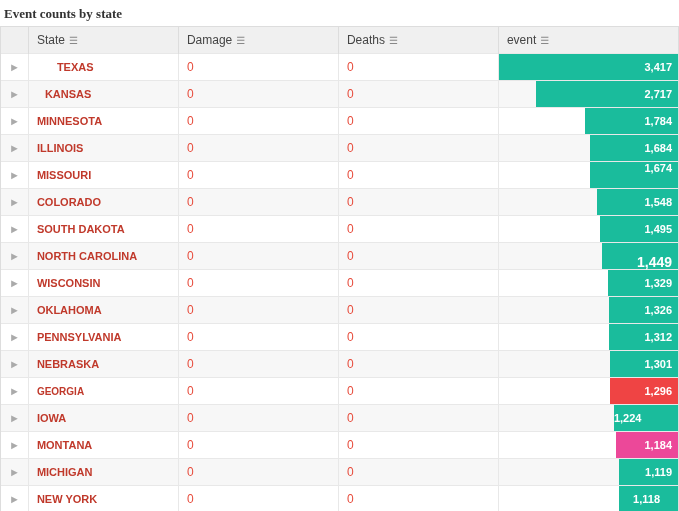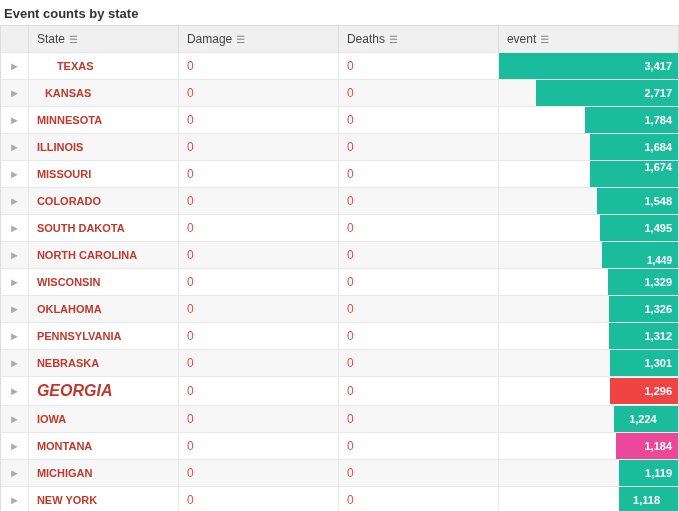--- a/index.html
+++ b/index.html
@@ -7,20 +7,21 @@
       font-family: Arial, sans-serif;
       font-size: 12px;
       background: #fff;
       width: 679px;
     }
     .widget-title {
       font-size: 13px;
       font-weight: bold;
       color: #333;
       padding: 6px 8px 4px 4px;
+      font-family: Liberation Serif, serif;
     }
     .table-container {
       border: 1px solid #ddd;
       overflow: hidden;
     }
     table {
       width: 100%;
       border-collapse: collapse;
     }
     thead tr {
@@ -224,21 +225,21 @@
           </td>
         </tr>
         <tr>
           <td class="expand-col"><span style="color:#aaa;font-size:11px;">►</span></td>
           <td class="state-col" style="color: rgb(192, 57, 43); font-weight: bold; font-size: 11px;">NORTH CAROLINA</td>
           <td class="damage-col" style="color: rgb(231, 76, 60);">0</td>
           <td class="deaths-col" style="color: rgb(231, 76, 60);">0</td>
           <td class="event-col" style="padding: 0px; vertical-align: middle;">
             <div style="display: flex; align-items: center; justify-content: flex-end; width: 100%;">
               <div style="background: rgb(26, 188, 156); width: 42.4%; min-width: 36px; height: 26px; display: flex; align-items: center; justify-content: flex-end; padding-right: 6px;">
-                <span style="color: rgb(255, 255, 255); font-size: 10px; font-weight: bold; margin-top: 11px;">1,449</span>
+                <span style="color: rgb(255, 255, 255); font-size: 14px; font-weight: bold; margin-top: 11px;">1,449</span>
               </div>
             </div>
           </td>
         </tr>
         <tr>
           <td class="expand-col"><span style="color:#aaa;font-size:11px;">►</span></td>
           <td class="state-col" style="color: rgb(192, 57, 43); font-weight: bold; font-size: 11px;">WISCONSIN</td>
           <td class="damage-col" style="color: rgb(231, 76, 60);">0</td>
           <td class="deaths-col" style="color: rgb(231, 76, 60);">0</td>
           <td class="event-col" style="padding: 0px; vertical-align: middle;">
@@ -283,39 +284,39 @@
           <td class="event-col" style="padding: 0px; vertical-align: middle;">
             <div style="display: flex; align-items: center; justify-content: flex-end; width: 100%;">
               <div style="background: rgb(26, 188, 156); width: 38.1%; min-width: 36px; height: 26px; display: flex; align-items: center; justify-content: flex-end; padding-right: 6px;">
                 <span style="color: rgb(255, 255, 255); font-size: 11px; font-weight: bold;">1,301</span>
               </div>
             </div>
           </td>
         </tr>
         <tr>
           <td class="expand-col"><span style="color:#aaa;font-size:11px;">►</span></td>
-          <td class="state-col" style="color: rgb(192, 57, 43); font-weight: bold; font-size: 16px; font-style: italic;">GEORGIA</td>
+          <td class="state-col" style="color: rgb(192, 57, 43); font-weight: bold; font-size: 10px;">GEORGIA</td>
           <td class="damage-col" style="color: rgb(231, 76, 60);">0</td>
           <td class="deaths-col" style="color: rgb(231, 76, 60);">0</td>
           <td class="event-col" style="padding: 0px; vertical-align: middle;">
             <div style="display: flex; align-items: center; justify-content: flex-end; width: 100%;">
               <div style="background: #ef4444; width: 37.9%; min-width: 36px; height: 26px; display: flex; align-items: center; justify-content: flex-end; padding-right: 6px;">
                 <span style="color: rgb(255, 255, 255); font-size: 11px; font-weight: bold;">1,296</span>
               </div>
             </div>
           </td>
         </tr>
         <tr>
           <td class="expand-col"><span style="color:#aaa;font-size:11px;">►</span></td>
           <td class="state-col" style="color: rgb(192, 57, 43); font-weight: bold; font-size: 11px;">IOWA</td>
           <td class="damage-col" style="color: rgb(231, 76, 60);">0</td>
           <td class="deaths-col" style="color: rgb(231, 76, 60);">0</td>
           <td class="event-col" style="padding: 0px; vertical-align: middle;">
             <div style="display: flex; align-items: center; justify-content: flex-end; width: 100%;">
-              <div style="background: rgb(26, 188, 156); width: 35.8%; min-width: 36px; height: 26px; display: flex; align-items: center; justify-content: center; padding-right: 6px;">
+              <div style="background: rgb(26, 188, 156); width: 35.8%; min-width: 36px; height: 26px; display: flex; align-items: center; justify-content: flex-start; padding-right: 6px;">
                 <span style="color: rgb(255, 255, 255); font-size: 11px; font-weight: bold;">1,224</span>
               </div>
             </div>
           </td>
         </tr>
         <tr>
           <td class="expand-col"><span style="color:#aaa;font-size:11px;">►</span></td>
           <td class="state-col" style="color: rgb(192, 57, 43); font-weight: bold; font-size: 11px;">MONTANA</td>
           <td class="damage-col" style="color: rgb(231, 76, 60);">0</td>
           <td class="deaths-col" style="color: rgb(231, 76, 60);">0</td>

